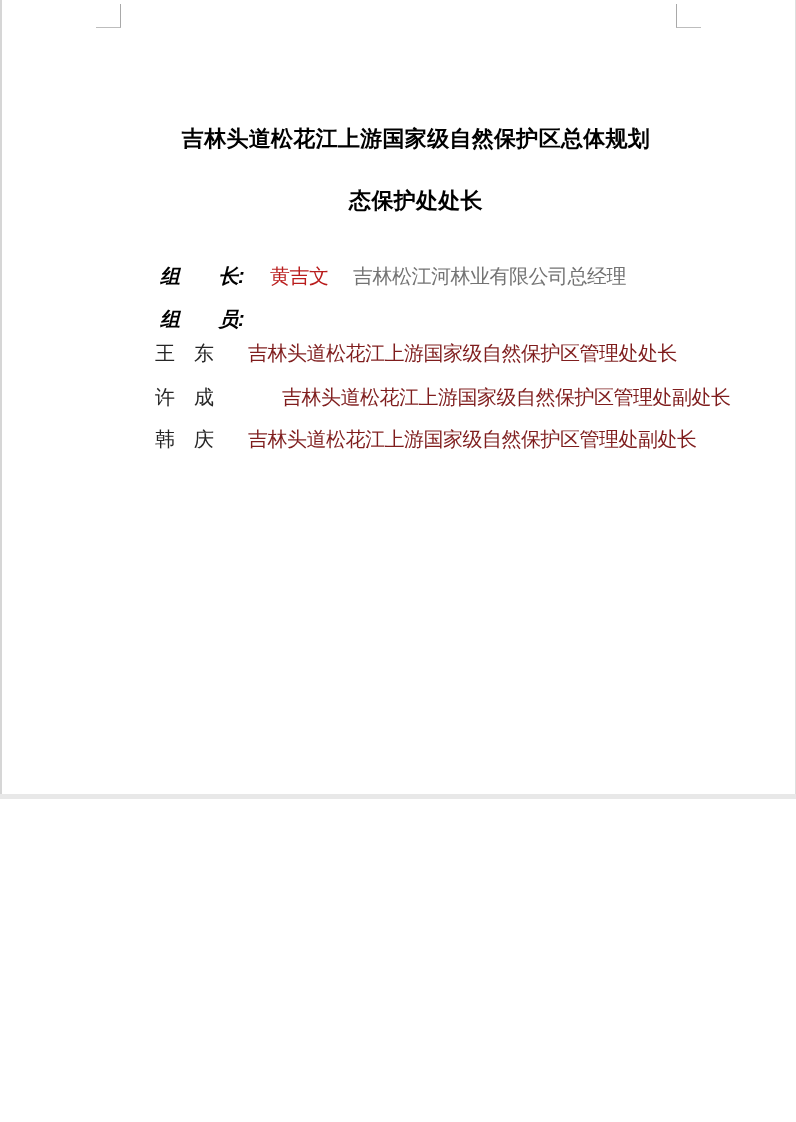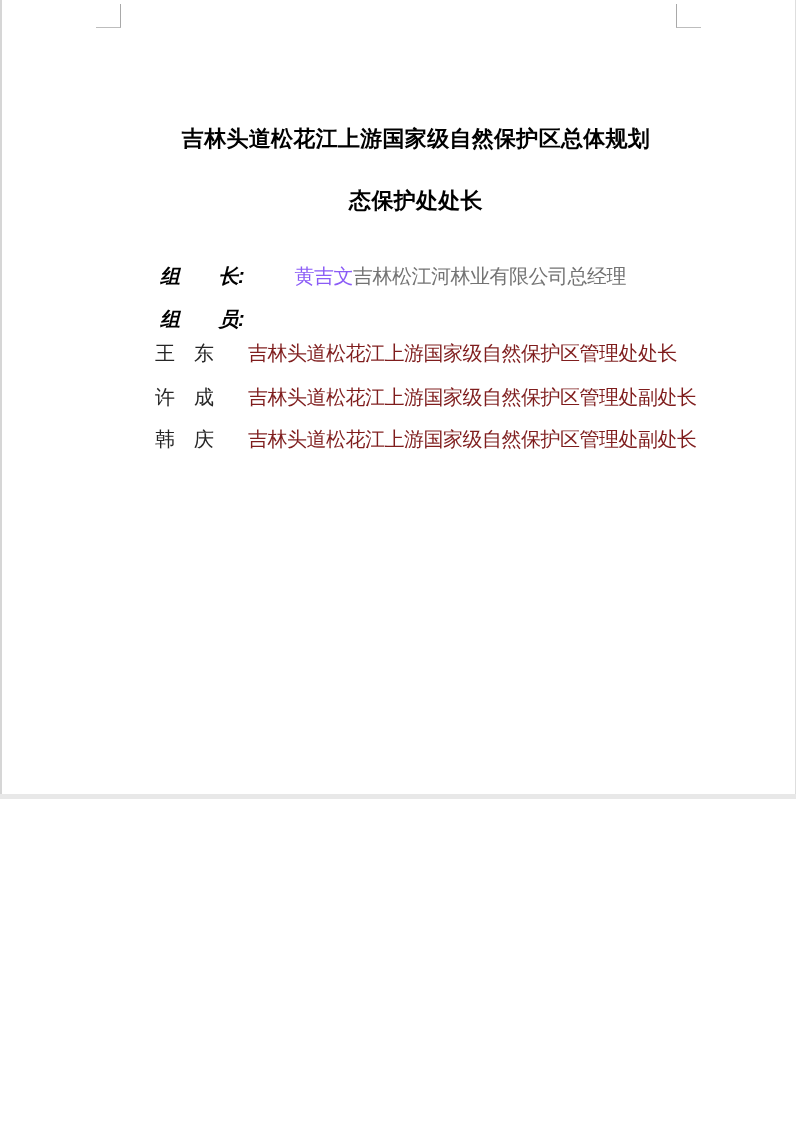--- a/index.html
+++ b/index.html
@@ -51,26 +51,26 @@
   .leader-row:last-child { margin-bottom: 0; gap: 40px; }
   .role {
     font-family: "Liberation Sans", sans-serif;
     font-weight: bold;
     color: #000000;
     width: 110px;
     flex: none;
     white-space: nowrap;
     font-style: italic;
   }
-  .lname { width: 83px; flex: none; color: #8b5cf6; white-space: nowrap; text-align: right; }
+  .lname { width: 83px; flex: none; color: #b91c1c; white-space: nowrap; }
   .lpos  { color: #737373; white-space: nowrap; }
 
   .members { margin-top: 5px; padding-left: 35px; }
   .member-row { display: flex; font-size: 20px; letter-spacing: -0.5px; margin-bottom: 6px; }
-  .member-row.spaced { margin-top: 8px; }
+  .member-row.spaced { margin-top: 8px; gap: 34px; }
   .mname { width: 93px; flex: none; color: #262626; line-height: 36px; white-space: nowrap; }
   .mpos  { color: #7f1d1d; }
   .pline { display: block; line-height: 36px; white-space: nowrap; }
 </style>
 </head>
 <body>
 
 <div class="page">
 
   <div class="edge-left"></div>

